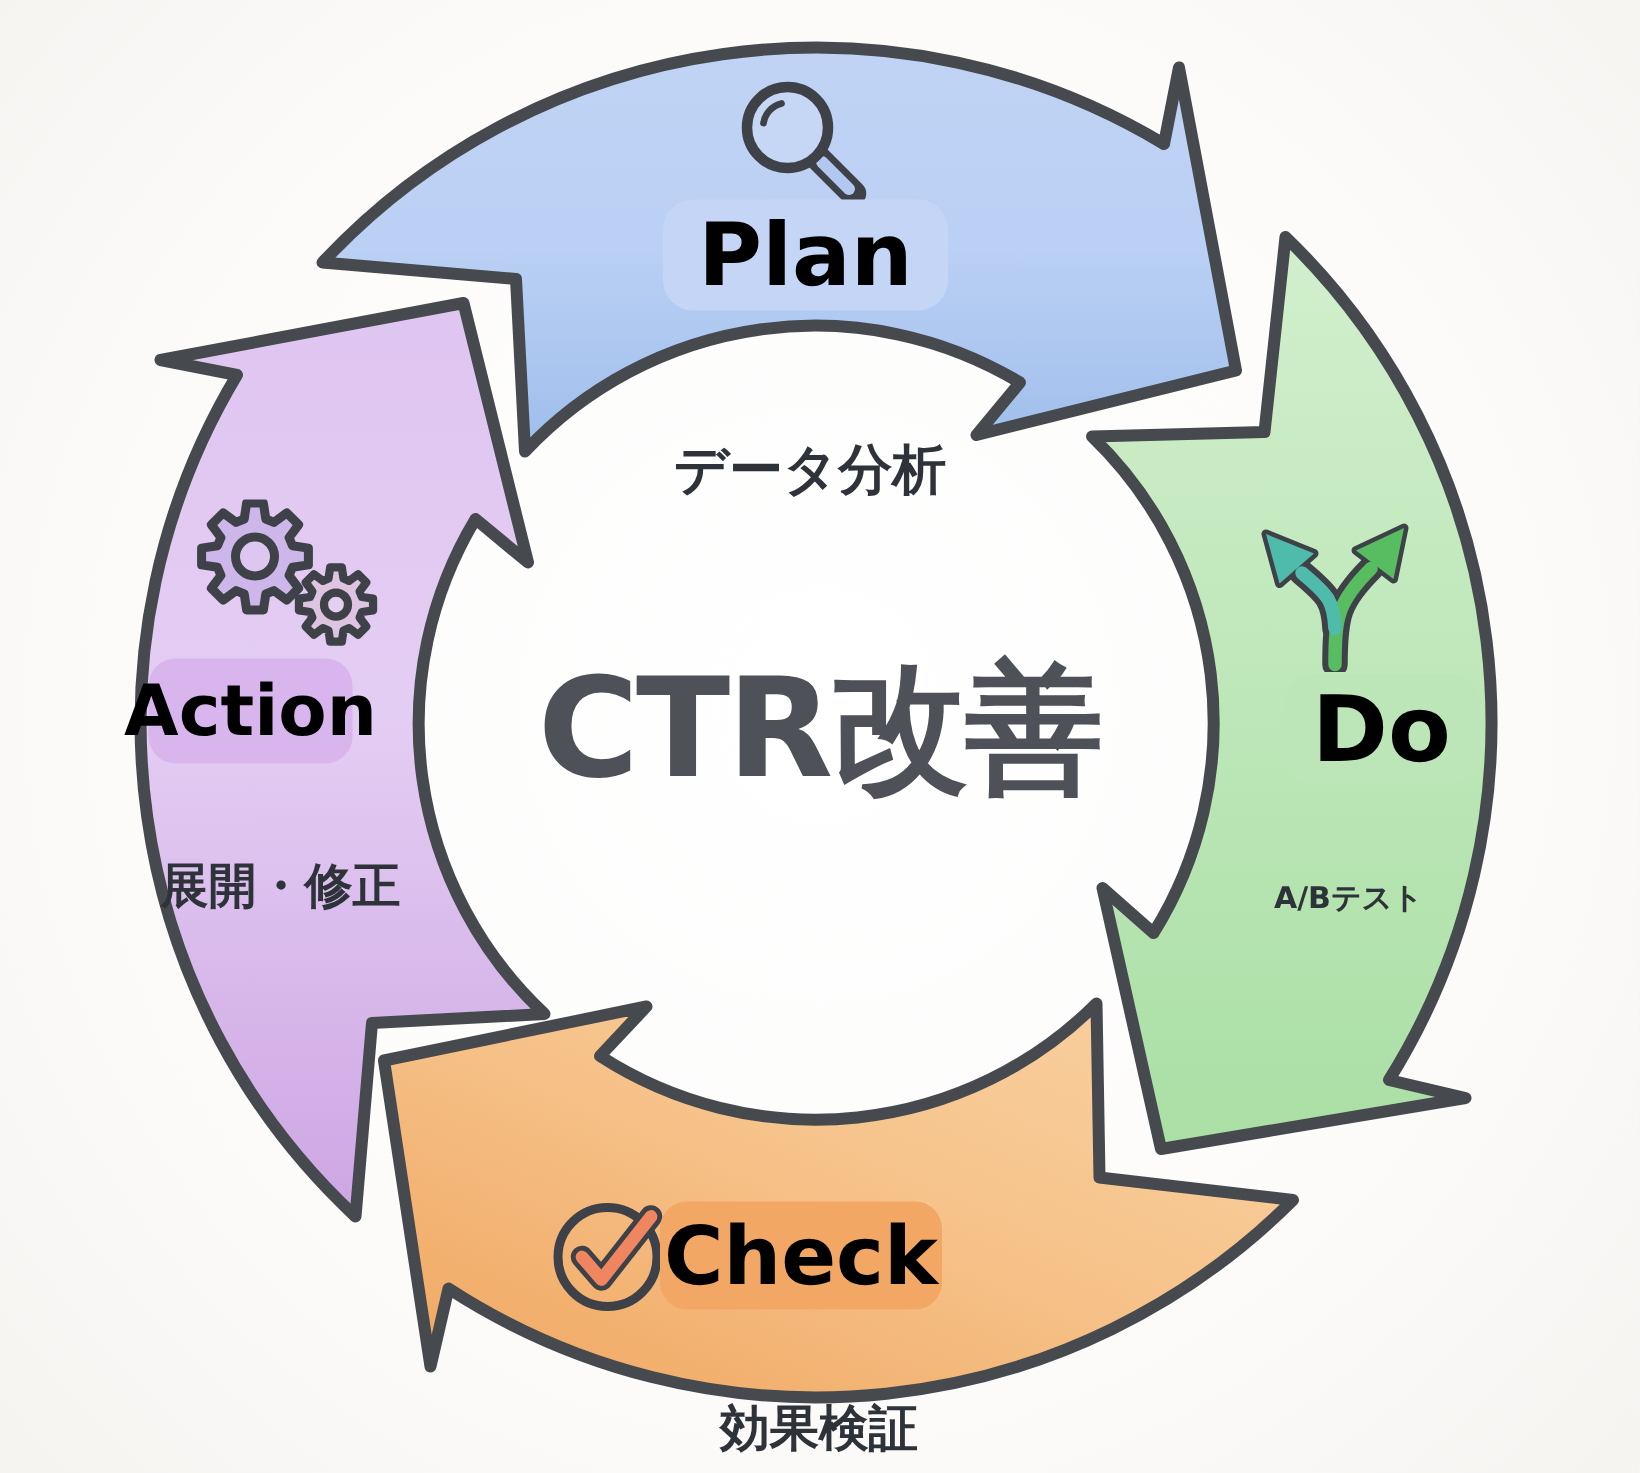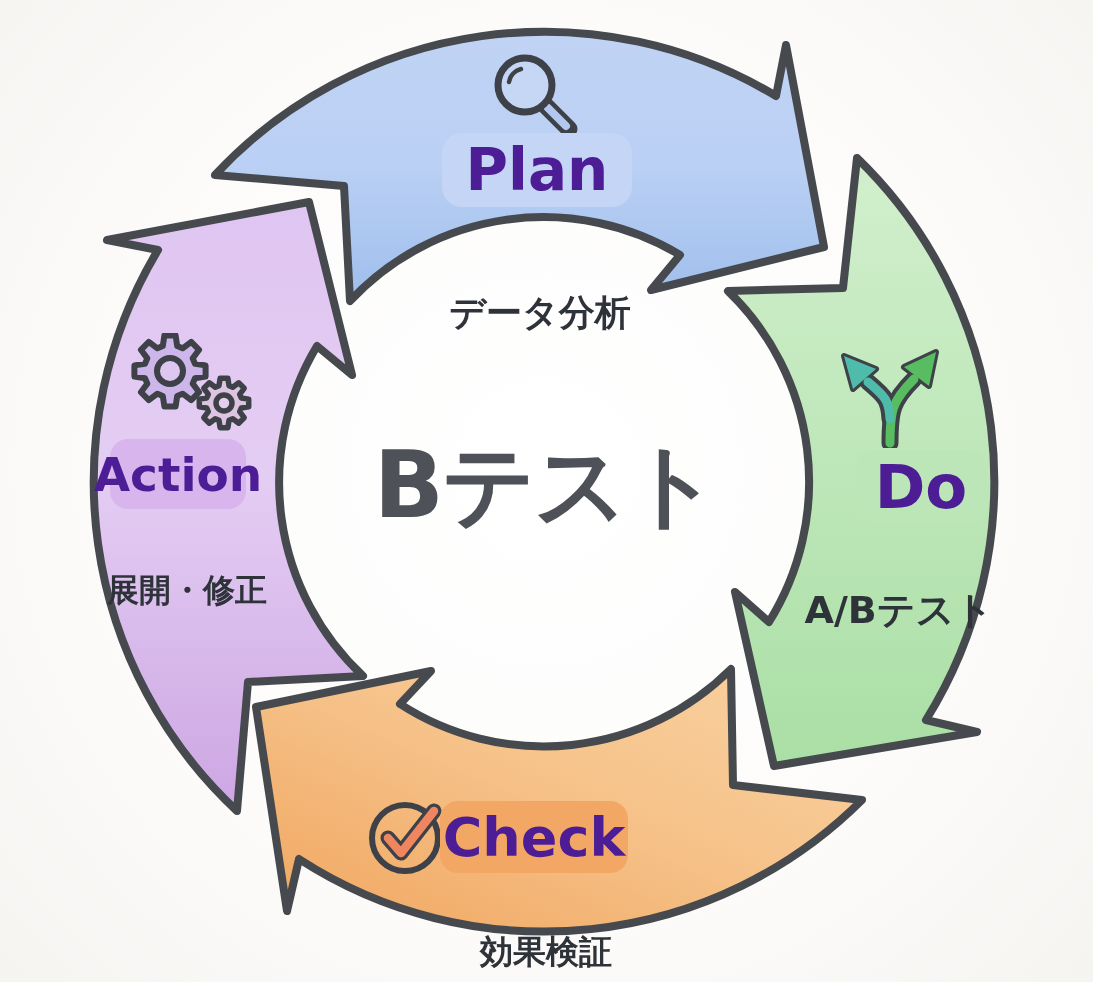--- a/index.html
+++ b/index.html
@@ -4,21 +4,21 @@
 <style>
   html,body{margin:0;padding:0;background:#f7f6f3;}
   .stage{
     position:relative;width:1093px;height:982px;overflow:hidden;
     background:radial-gradient(circle at 50% 48%, #ffffff 0%, #fdfcfb 55%, #f6f4f1 100%);
     font-family:"DejaVu Sans","Liberation Sans",sans-serif;
   }
   svg.arrows{position:absolute;left:0;top:0;}
   .badge{
     position:absolute;display:flex;align-items:center;justify-content:center;
-    font-weight:bold;color:#4c1d95;letter-spacing:0;
+    font-weight:bold;color:#000000;letter-spacing:0;
   }
   .subtitle{
     position:absolute;transform:translateX(-50%);white-space:nowrap;
     font-weight:bold;color:#2e333a;margin-top:48px;
   }
   .center-title{
     position:absolute;left:546px;top:440px;transform:translateX(-50%);
     font-size:92px;font-weight:bold;color:#4e5157;white-space:nowrap;line-height:1;
     letter-spacing:-2px;
   }
@@ -103,27 +103,27 @@
   </div>
 
   <div class="badge" style="left:856px;top:450px;width:130px;height:72px;border-radius:18px;background:#bde6b8;font-size:61px;">
     <span>Do</span>
   </div>
 
   <div class="badge" style="left:440px;top:801px;width:188px;height:72px;border-radius:18px;background:#f3a765;font-size:54px;">
     <span>Check</span>
   </div>
 
-  <div class="badge" style="left:110px;top:439px;width:136px;height:70px;border-radius:18px;background:#d8b6ed;font-size:47px;">
+  <div class="badge" style="left:99px;top:439px;width:136px;height:70px;border-radius:18px;background:#d8b6ed;font-size:47px;">
     <span>Action</span>
   </div>
 
   <div class="subtitle" style="left:540px;top:241px;font-size:36px;">データ分析</div>
 
-  <div class="subtitle" style="left:899px;top:537px;font-size:38px;">A/Bテスト</div>
+  <div class="subtitle" style="left:899px;top:537px;font-size:20px;">A/Bテスト</div>
 
   <div class="subtitle" style="left:546px;top:882px;font-size:33px;">効果検証</div>
 
   <div class="subtitle" style="left:187px;top:521px;font-size:32px;">展開・修正</div>
 
-  <div class="center-title">Bテスト</div>
+  <div class="center-title">CTR改善</div>
 
 </div>
 
 </body></html>

